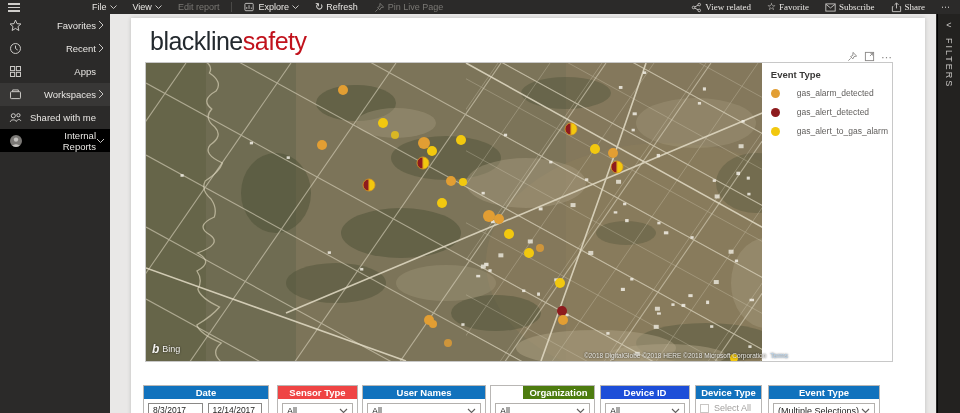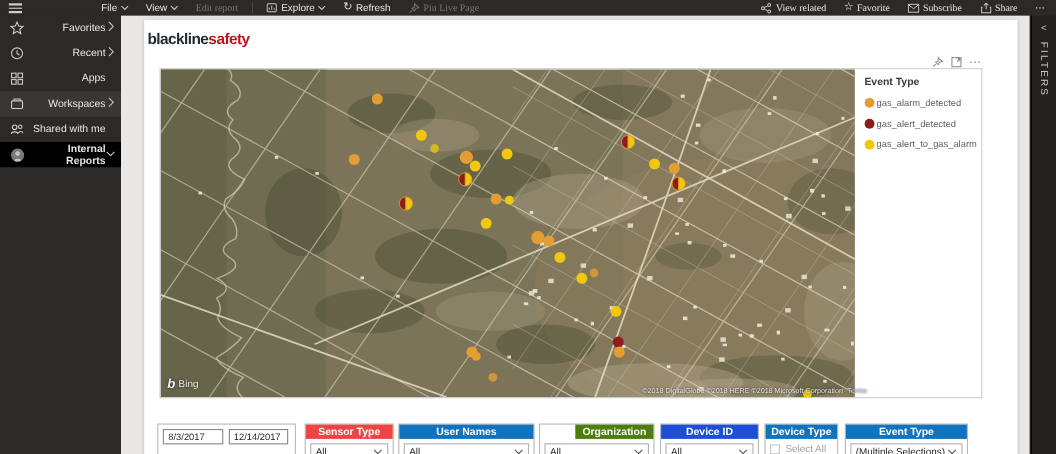--- a/index.html
+++ b/index.html
@@ -5,54 +5,54 @@
   * { margin:0; padding:0; box-sizing:border-box; }
   html,body { width:960px; height:413px; overflow:hidden; background:#2B2A29;
               font-family:"Liberation Sans", sans-serif; }
   .app { position:relative; width:960px; height:413px; }
 
   
   .topbar { position:absolute; top:0; left:0; width:960px; height:14px;
             background:#2B2A29; display:flex; align-items:flex-end; color:#E8E6E3;
             font-size:9px; white-space:nowrap; z-index:30; }
   .tb-item { display:flex; align-items:center; gap:3px; padding:0 8px; height:14px; cursor:default; }
-  .tb-item.disabled { color:#7A7874;font-family:Liberation Serif, serif; }
+  .tb-item.disabled { color:#7A7874; }
   .tb-sep { width:1px; height:10px; background:#4A4947; margin:0 4px; }
   .tb-left { display:flex; align-items:center; margin-left:84px; }
   .tb-right { display:flex; align-items:center; margin-left:auto; margin-right:2px;font-family:Liberation Serif, serif; }
   .hamburger { position:absolute; left:8px; top:3px; width:12px; display:flex; flex-direction:column; gap:2px; }
   .hamburger i { height:1.5px; background:#D0CECB; display:block; }
   .glyph { font-size:10px; line-height:1; }
   svg.ic { display:block; }
 
   
   .sidebar { position:absolute; top:14px; left:0; width:110px; height:399px;
              background:#2B2A29; z-index:20;text-align:right; }
   .side-item { display:flex; align-items:center; height:23px; padding:0 6px 0 9px;
                color:#E8E6E3; font-size:9.5px; cursor:pointer; }
   .side-item.highlight { background:#38373+5; background:#383736; }
-  .side-item.active { background:#000000;font-weight:bold; }
+  .side-item.active { background:#000000; }
   .side-icon { width:13px; height:13px; margin-right:8px; flex:0 0 13px; }
   .side-label { flex:1; overflow:hidden; }
   .side-chevron { width:8px; color:#C8C6C4; }
 
   
   .rail { position:absolute; top:14px; right:0; width:23px; height:399px;
           background:#232220; border-left:1px solid #000; z-index:20;
           display:flex; flex-direction:column; align-items:center; }
   .rail-chev { color:#C8C6C4; font-size:9px; margin-top:6px; }
   .rail-label { margin-top:8px; writing-mode:vertical-rl; color:#C8C6C4;
                 font-size:9px; letter-spacing:2px; }
 
   
   .content { position:absolute; top:14px; left:110px; width:826px; height:399px;
              background:#E9E8E7; overflow:hidden; }
   .canvas { position:absolute; left:21px; top:4px; width:794px; height:420px;
             background:#fff; box-shadow:0 0 4px rgba(0,0,0,.18); }
-  .logo { position:absolute; left:3px; top:9px; font-size:14px; font-weight:bold;
+  .logo { position:absolute; left:19px; top:9px; font-size:25px; font-weight:normal;
           letter-spacing:-0.5px; }
   .logo .lg-black { color:#23292E; }
   .logo .lg-red { color:#C1121C; }
 
   .visual-icons { position:absolute; top:33px; right:32px; display:flex; gap:6px;
                   align-items:center; color:#8A8886; }
   .visual-icons .dots { font-size:11px; letter-spacing:1px; line-height:8px; }
 
   .map-visual { position:absolute; left:14px; top:44px; width:748px; height:300px;
                 border:1px solid #C8C8C8; background:#fff; display:flex; }
@@ -60,21 +60,21 @@
   #map-svg { display:block; }
   .bing-logo { position:absolute; left:6px; bottom:5px; display:flex; align-items:center;
                gap:3px; color:#F5F4F0; font-size:9px; text-shadow:0 0 2px rgba(0,0,0,.8); }
   .bing-b { font-weight:bold; font-size:12px; font-style:italic; }
   .attribution { position:absolute; right:4px; bottom:2px; font-size:6.5px; color:#EDECE6;
                  text-shadow:0 0 2px rgba(0,0,0,.9); display:flex; gap:4px; align-items:center; }
   .attribution .terms { color:#BFDCF5; }
 
   .legend { flex:1; background:#fff; padding:6px 4px 0 9px; }
   .legend-title { font-size:9.5px; font-weight:600; color:#3B3A39; margin-bottom:8px; }
-  .legend-item { display:flex; align-items:center; gap:2px; margin-bottom:9px; }
+  .legend-item { display:flex; align-items:center; gap:17px; margin-bottom:9px; }
   .legend-dot { width:9px; height:9px; border-radius:50%; flex:0 0 9px; }
   .legend-label { font-size:8.5px; color:#605E5C; white-space:nowrap; }
 
   
   .slicers { position:absolute; left:0; top:367px; width:794px; height:53px; }
   .slicer { position:absolute; top:0; height:52px; background:#fff; border:1px solid #B9B7B5; }
   .slicer-header { height:13px; color:#fff; font-size:9.5px; font-weight:bold;
                    display:flex; align-items:center; justify-content:center; }
   .slicer-body { padding:4px 4px 0 4px; display:flex; align-items:center; gap:5px; }
   .date-input { width:47%; height:14px; border:1px solid #8A8886; font-size:8.5px;
@@ -489,20 +489,21 @@
               <div class="legend-item">
                 <span class="legend-dot" style="background: rgb(242, 200, 15);"></span>
                 <span class="legend-label">gas_alert_to_gas_alarm</span>
               </div>
             </div>
         </div>
       </div>
 
       <div class="slicers" id="slicers">
           <div class="slicer" style="left: 12px; width: 126px;">
+            <div class="slicer-header" style="background: rgb(17, 114, 189);">Date</div>
             <div class="slicer-body">
               <input class="date-input" value="8/3/2017" style="">
               <input class="date-input" value="12/14/2017" style="">
             </div>
           </div>
           <div class="slicer" style="left: 146px; width: 81px;">
             <div class="slicer-header" style="background: #ef4444;">Sensor Type</div>
             <div class="slicer-body">
               <div class="dd">
                 <span class="dd-val">All</span>

